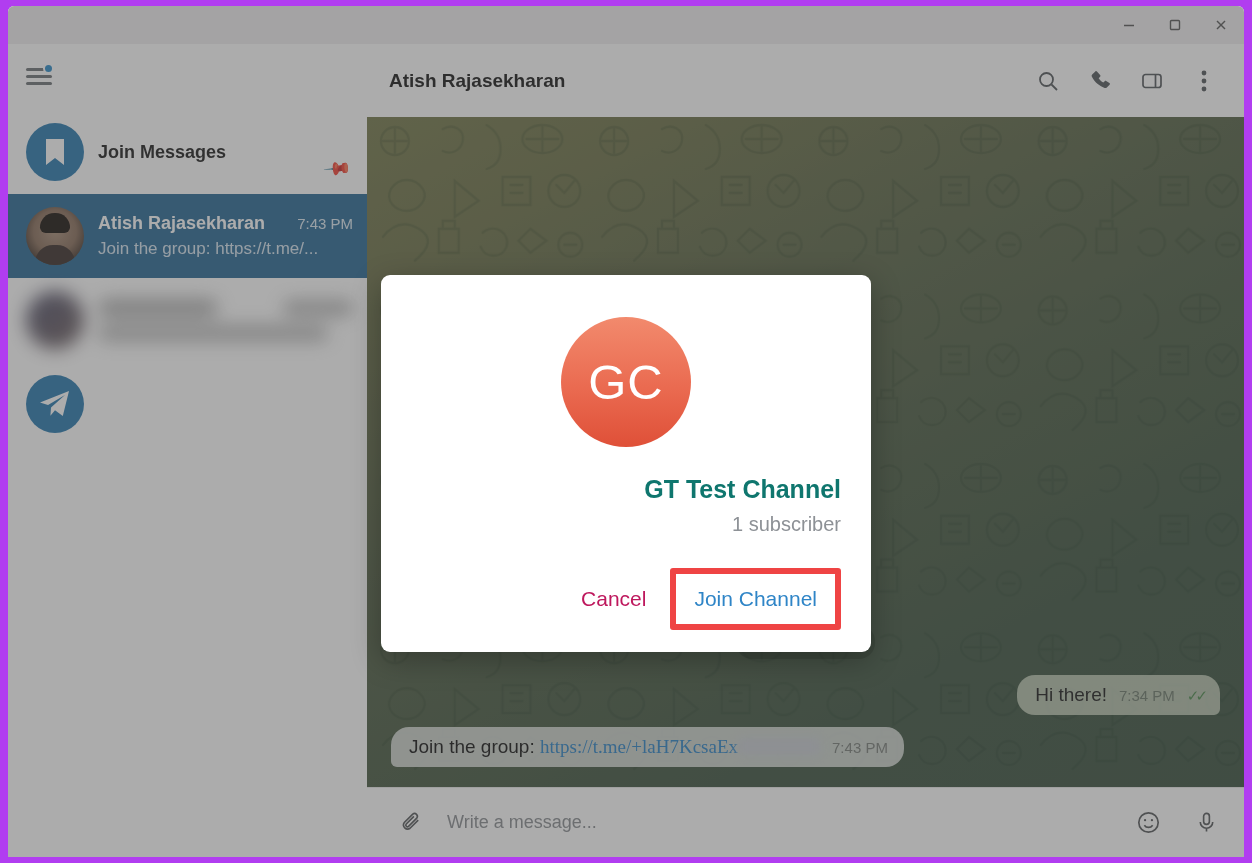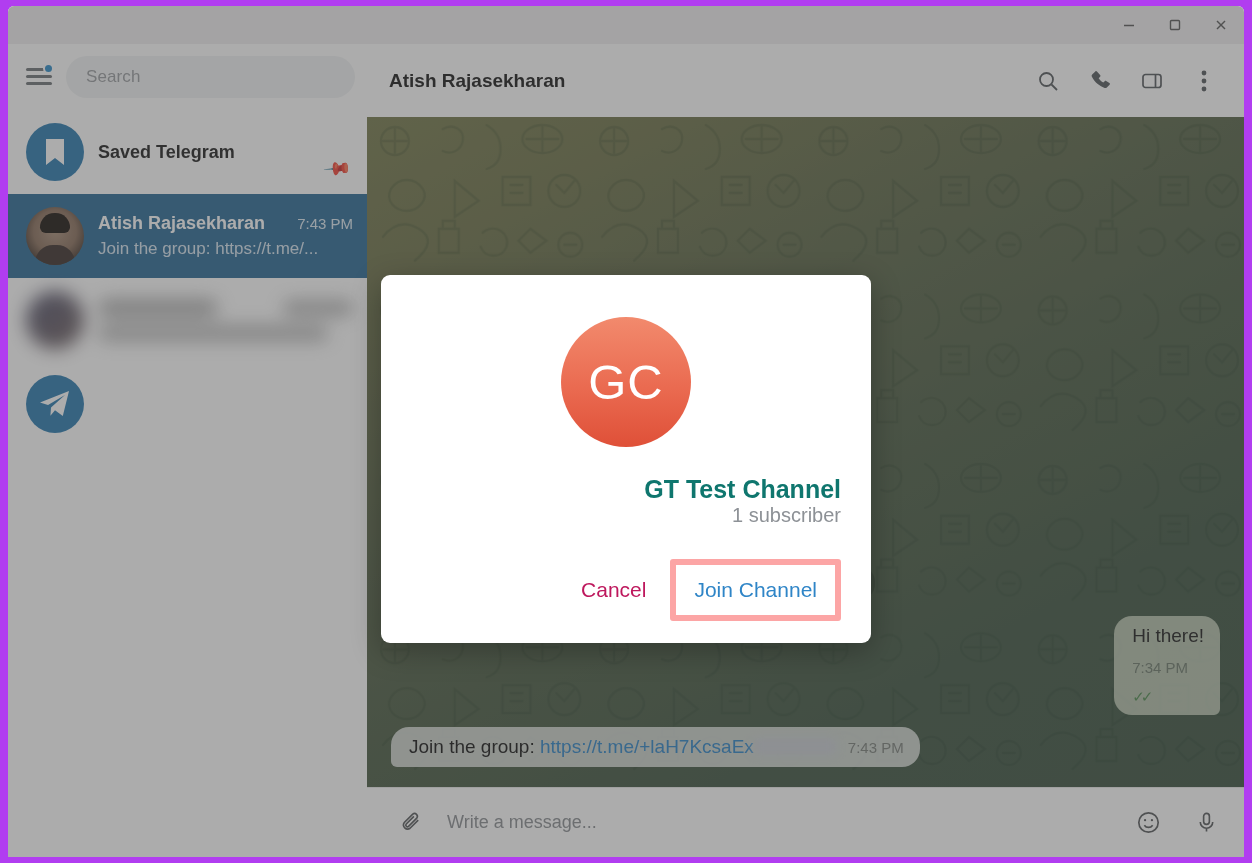--- a/index.html
+++ b/index.html
@@ -213,31 +213,30 @@
     border-radius: 18px;
     padding: 9px 16px 9px 18px;
     display: flex; align-items: baseline; gap: 12px;
     font-size: 19px;
     position: relative;
   }
   .bubble.out {
     background: rgba(208,218,196,.80);
     color: #1c1c1c;
     border-bottom-right-radius: 6px;
-    flex-direction: column;
   }
   .bubble.in {
     background: rgba(238,240,238,.80);
     color: #151515;
     border-bottom-left-radius: 6px;
   }
   .bubble .time { font-size: 15px; color: #6d7a6c; white-space: nowrap; }
   .bubble.in .time { color: #7b807b; }
   .ticks { color: #4e8a4e; font-size: 15px; letter-spacing: -4px; }
-  .link { color: #2f85c7; }
+  .link { color: #2f85c7; font-family: Liberation Serif, serif; }
   .redact {
     display: inline-block;
     width: 82px; height: 17px;
     vertical-align: -2px;
     background: #c7ccd2;
     filter: blur(4px);
     border-radius: 2px;
   }
 
   #composer {
@@ -281,34 +280,35 @@
     margin: 0 auto;
     background: linear-gradient(180deg, #f28a6d 0%, #ea6a50 55%, #df5038 100%);
     display: flex; align-items: center; justify-content: center;
     color: #fff; font-size: 49px; letter-spacing: 1px;
   }
   #dlg-title {
     margin-top: 28px;
     font-size: 25px; font-weight: bold; color: #0f766e;
   }
   #dlg-sub {
+    margin-top: 9px;
     font-size: 20px; color: #8d9196;
   }
   #dlg-actions {
     margin-top: 32px;
     display: flex; align-items: center; justify-content: flex-end;
     gap: 6px;
   }
   #cancel-btn {
     font-size: 21px; color: #be185d;
     padding: 12px 18px;
     border-radius: 6px;
   }
   #join-highlight {
-    border: 6px solid #fca5a5;
+    border: 6px solid #ef4444;
     padding: 2px;
     background: #ffffff;
     border-radius: 3px;
   }
   #join-btn {
     font-size: 21px; color: #2f85c7;
     padding: 11px 16px;
     background: #ffffff;
   }
 </style>
@@ -341,34 +341,31 @@
 
       <div id="sidebar">
 
         <div id="sidebar-top">
           <div id="hamburger">
             <i></i>
               <i></i>
               <i></i>
             <span class="dot"></span>
           </div>
-          <div id="search-box">
-            <span class="ph">Search</span>
-          </div>
         </div>
 
         <div class="chat-row">
           <div class="avatar saved">
             <svg width="26" height="30" viewBox="0 0 26 30">
                 <path d="M4 2h18v26l-9-7-9 7z" fill="#ffffff"></path>
               </svg>
           </div>
           <div class="chat-text">
             <div class="chat-line1">
-              <span class="chat-name">Saved Telegram</span>
+              <span class="chat-name">Join Messages</span>
               <span class="chat-time"></span>
             </div>
           </div>
           <span class="pin-icon">📌</span>
         </div>
 
         <div class="chat-row selected">
           <div class="avatar photo"></div>
           <div class="chat-text">
             <div class="chat-line1">

